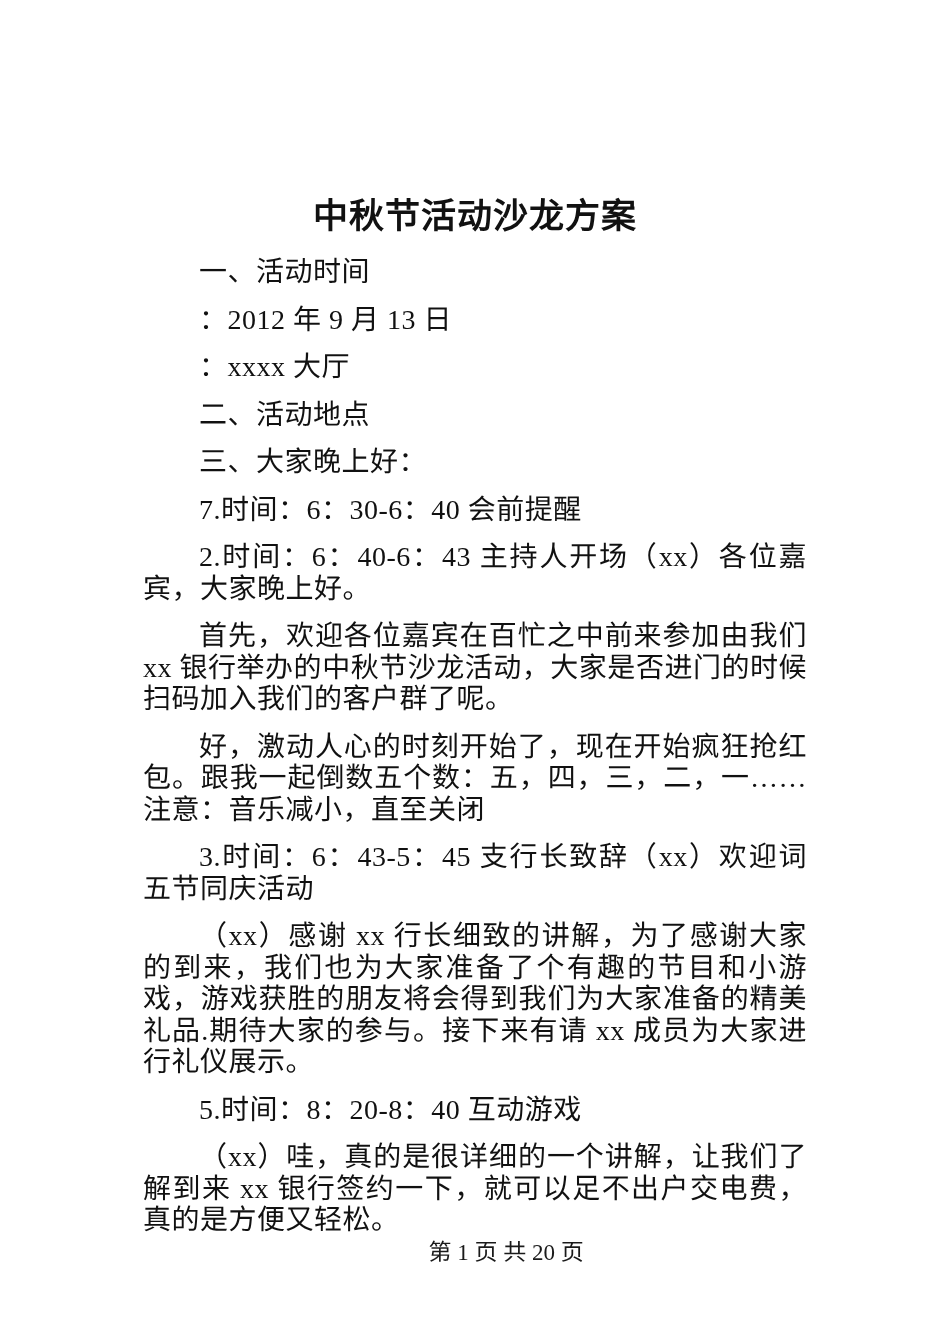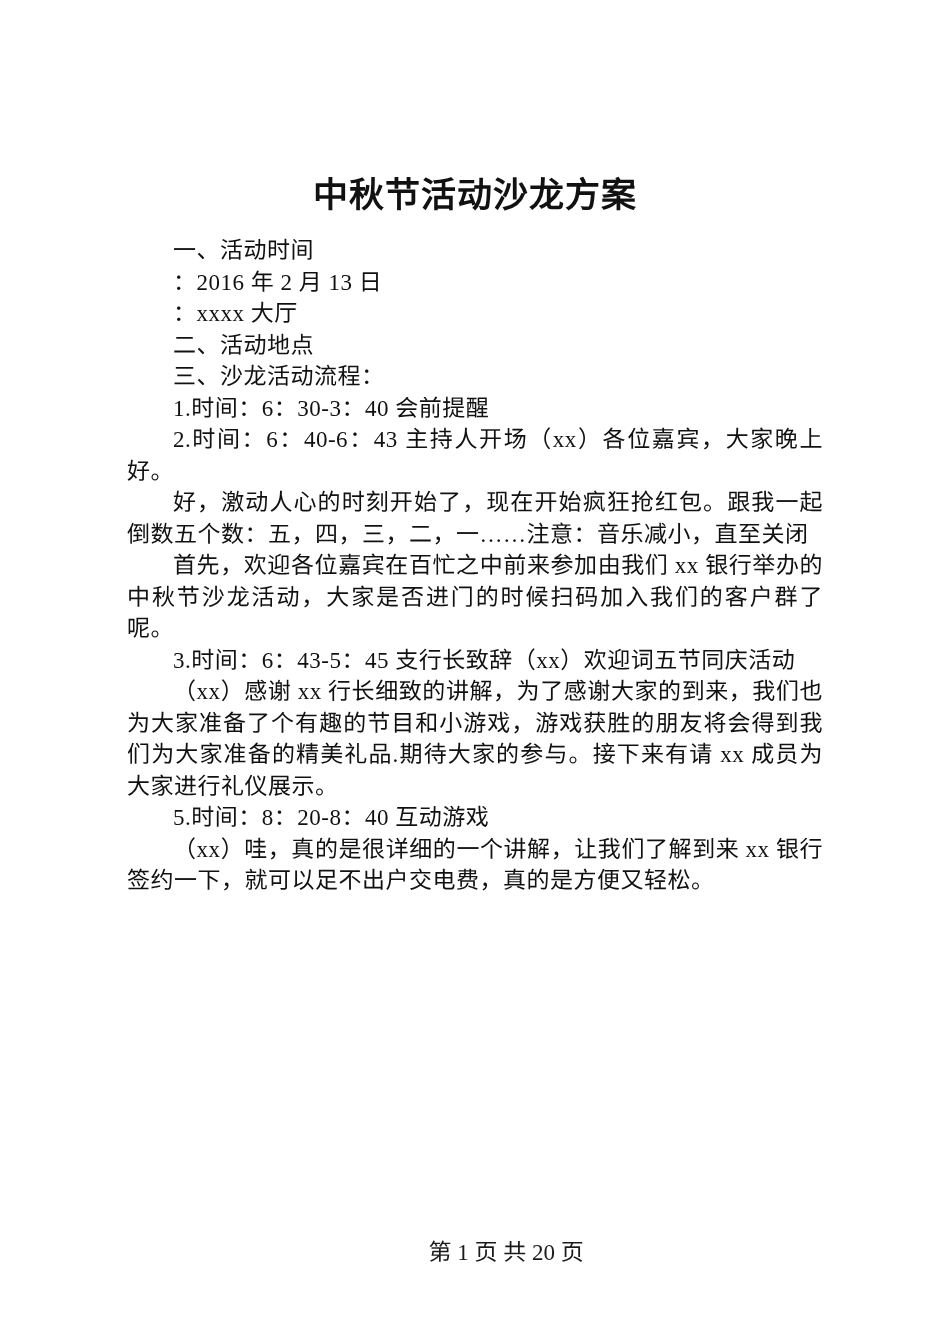--- a/index.html
+++ b/index.html
@@ -12,36 +12,36 @@
     width: 950px;
     height: 1344px;
     background: #ffffff;
     overflow: hidden;
     font-family: "Liberation Serif", "DejaVu Serif", serif;
     color: #111111;
   }
   .content {
     position: absolute;
     left: 127px;
-    top: 174px;
+    top: 195px;
     width: 696px;
     font-family: Liberation Serif, serif;
   }
   .doc-title {
     margin: 0 0 17px 0;
     font-size: 35px;
     font-weight: bold;
     line-height: 44px;
     text-align: center;
     letter-spacing: 1px;
   }
   .body-text { }
   .para {
-    margin: 0;
-    font-size: 23px;
+    margin: 16px;
+    font-size: 28px;
     line-height: 31.5px;
     text-align: justify;
     text-justify: inter-ideograph;
     text-indent: 2em;
     word-break: break-all;
     letter-spacing: 0.5px;
   }
   .footer {
     position: absolute;
     left: 0;
@@ -56,28 +56,28 @@
   }
 </style>
 </head>
 <body>
 
 <div class="page">
   <div class="content">
     <h1 class="doc-title">中秋节活动沙龙方案</h1>
     <div class="body-text">
         <p class="para">一、活动时间</p>
-        <p class="para">：2016 年 2 月 13 日</p>
+        <p class="para">：2012 年 9 月 13 日</p>
         <p class="para">：xxxx 大厅</p>
         <p class="para">二、活动地点</p>
-        <p class="para">三、沙龙活动流程：</p>
-        <p class="para">1.时间：6：30-3：40 会前提醒</p>
+        <p class="para">三、大家晚上好：</p>
+        <p class="para">7.时间：6：30-6：40 会前提醒</p>
         <p class="para">2.时间：6：40-6：43 主持人开场（xx）各位嘉宾，大家晚上好。</p>
+        <p class="para">首先，欢迎各位嘉宾在百忙之中前来参加由我们 xx 银行举办的中秋节沙龙活动，大家是否进门的时候扫码加入我们的客户群了呢。</p>
         <p class="para">好，激动人心的时刻开始了，现在开始疯狂抢红包。跟我一起倒数五个数：五，四，三，二，一……注意：音乐减小，直至关闭</p>
-        <p class="para">首先，欢迎各位嘉宾在百忙之中前来参加由我们 xx 银行举办的中秋节沙龙活动，大家是否进门的时候扫码加入我们的客户群了呢。</p>
         <p class="para">3.时间：6：43-5：45 支行长致辞（xx）欢迎词五节同庆活动</p>
         <p class="para">（xx）感谢 xx 行长细致的讲解，为了感谢大家的到来，我们也为大家准备了个有趣的节目和小游戏，游戏获胜的朋友将会得到我们为大家准备的精美礼品.期待大家的参与。接下来有请 xx 成员为大家进行礼仪展示。</p>
         <p class="para">5.时间：8：20-8：40 互动游戏</p>
         <p class="para">（xx）哇，真的是很详细的一个讲解，让我们了解到来 xx 银行签约一下，就可以足不出户交电费，真的是方便又轻松。</p>
       </div>
   </div>
   <div class="footer">第 1 页  共 20 页</div>
 </div>
 
 </body></html>

